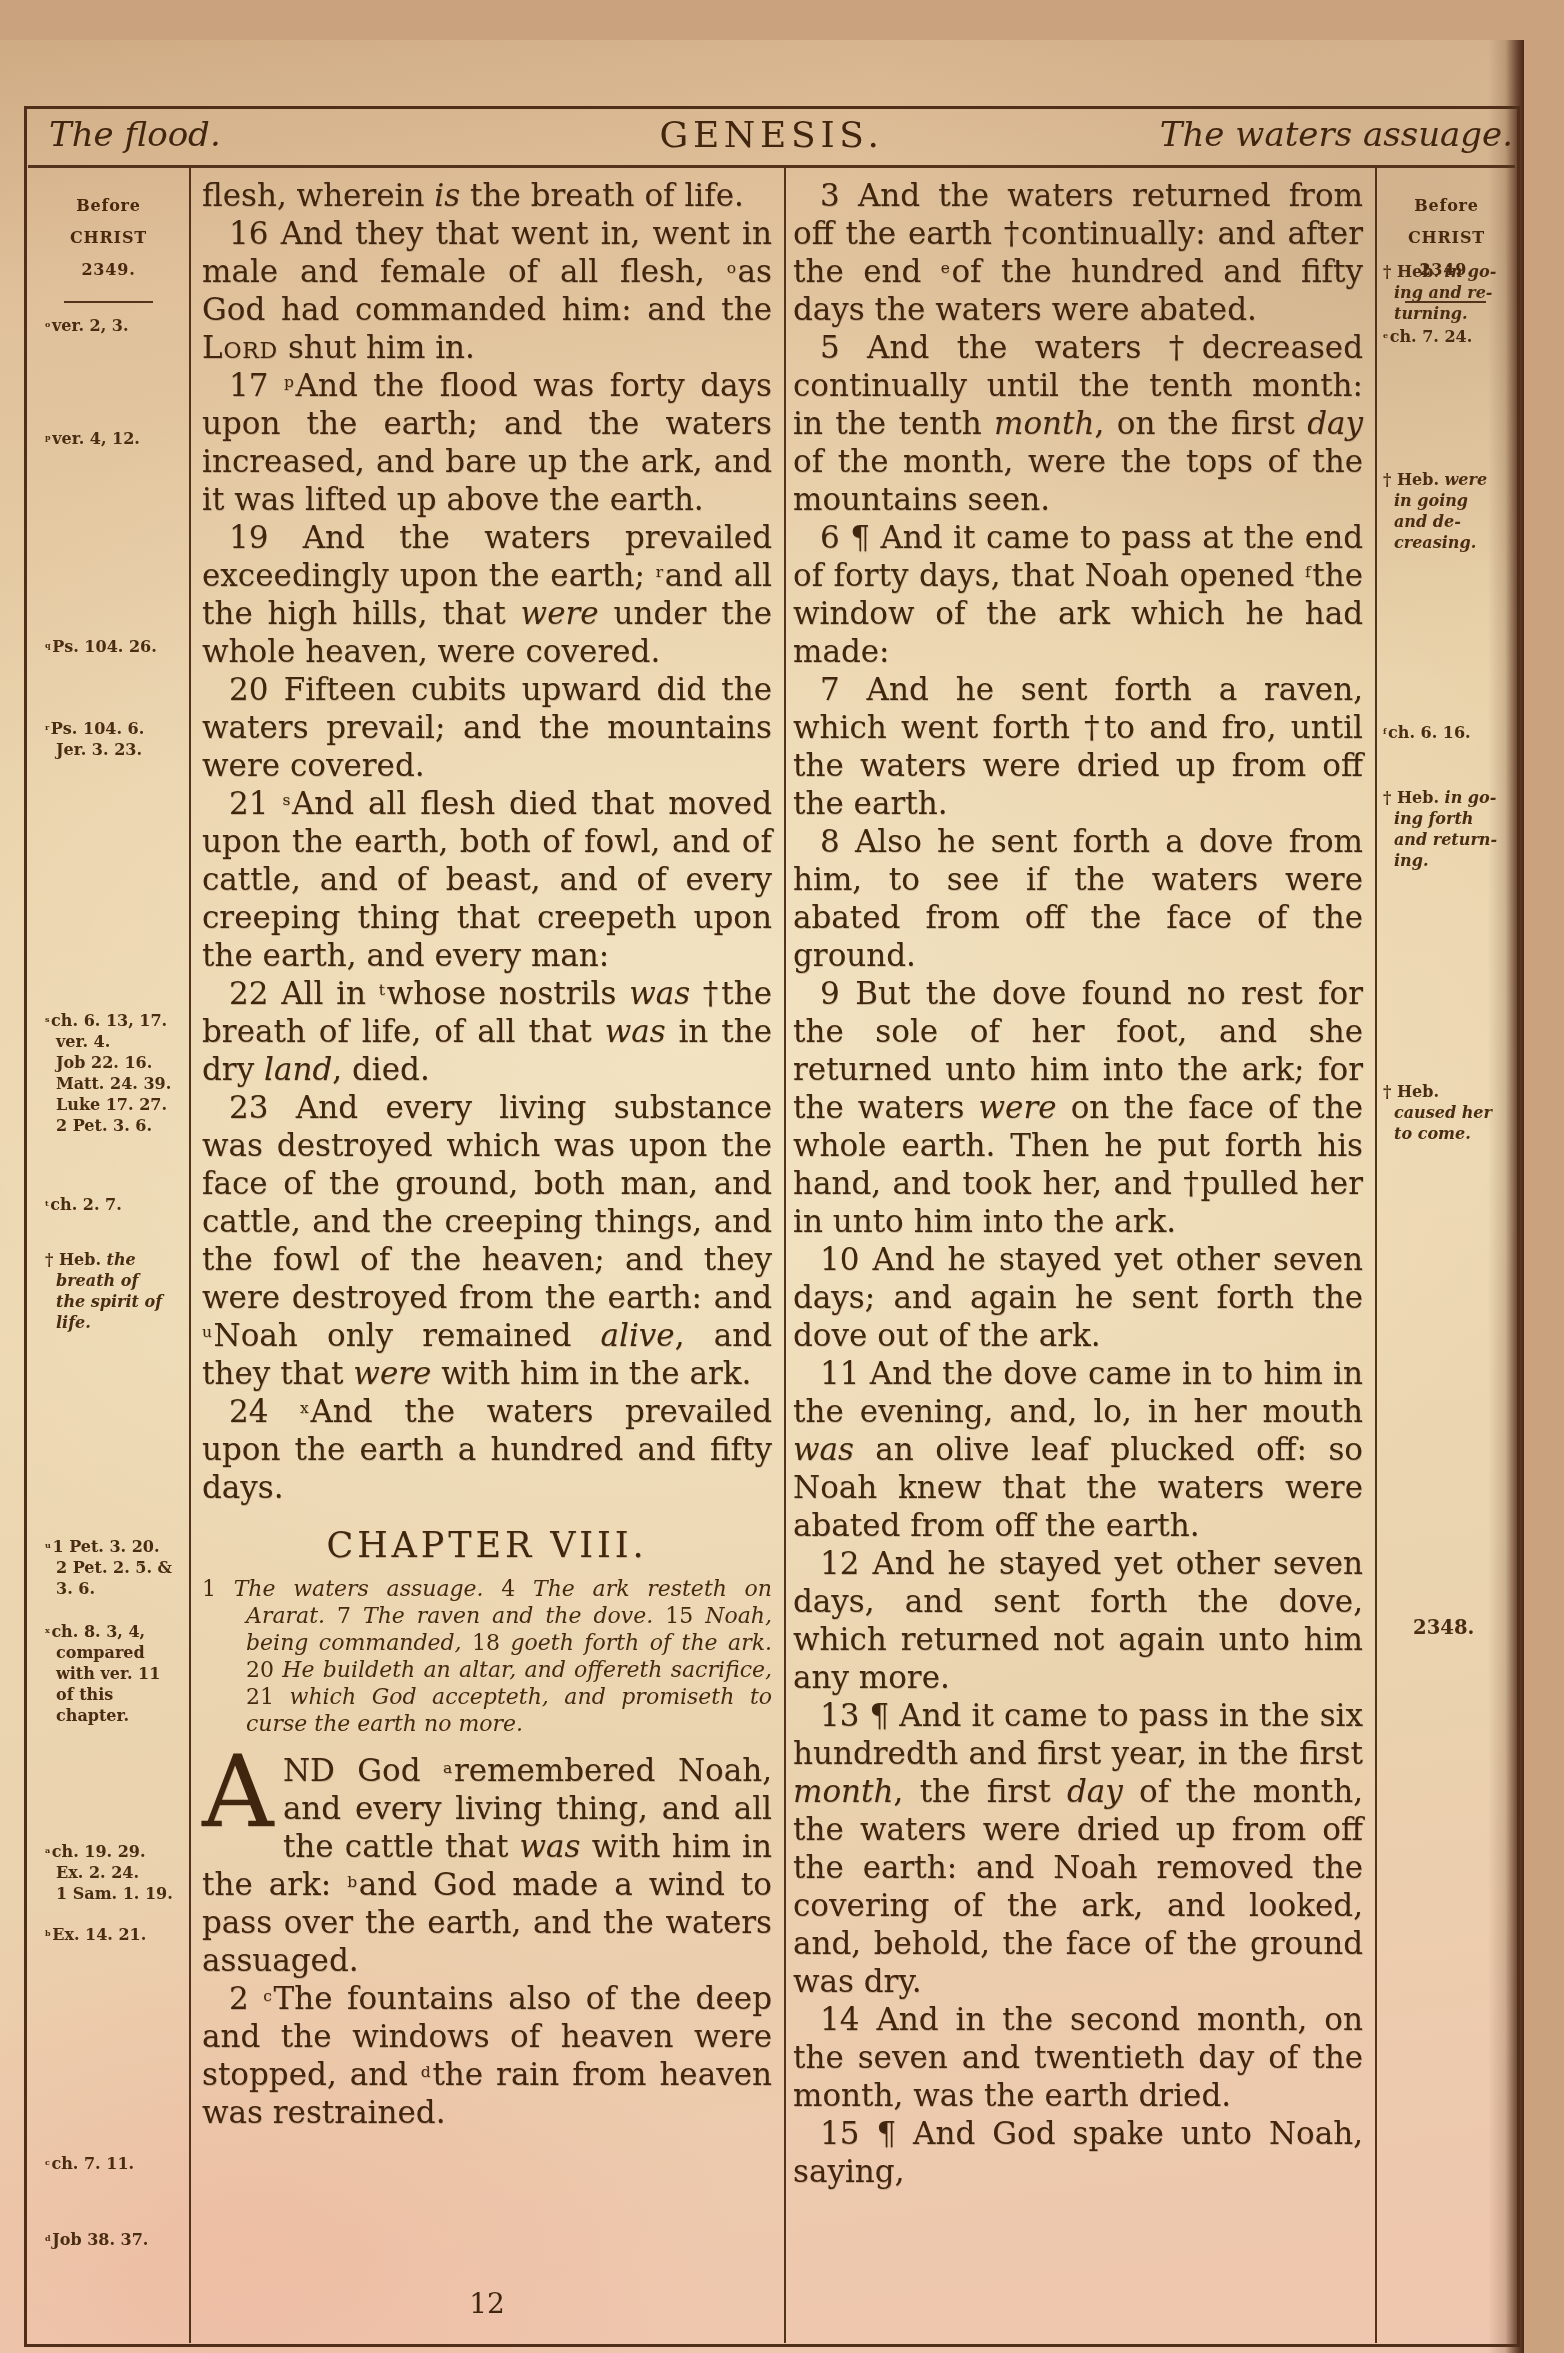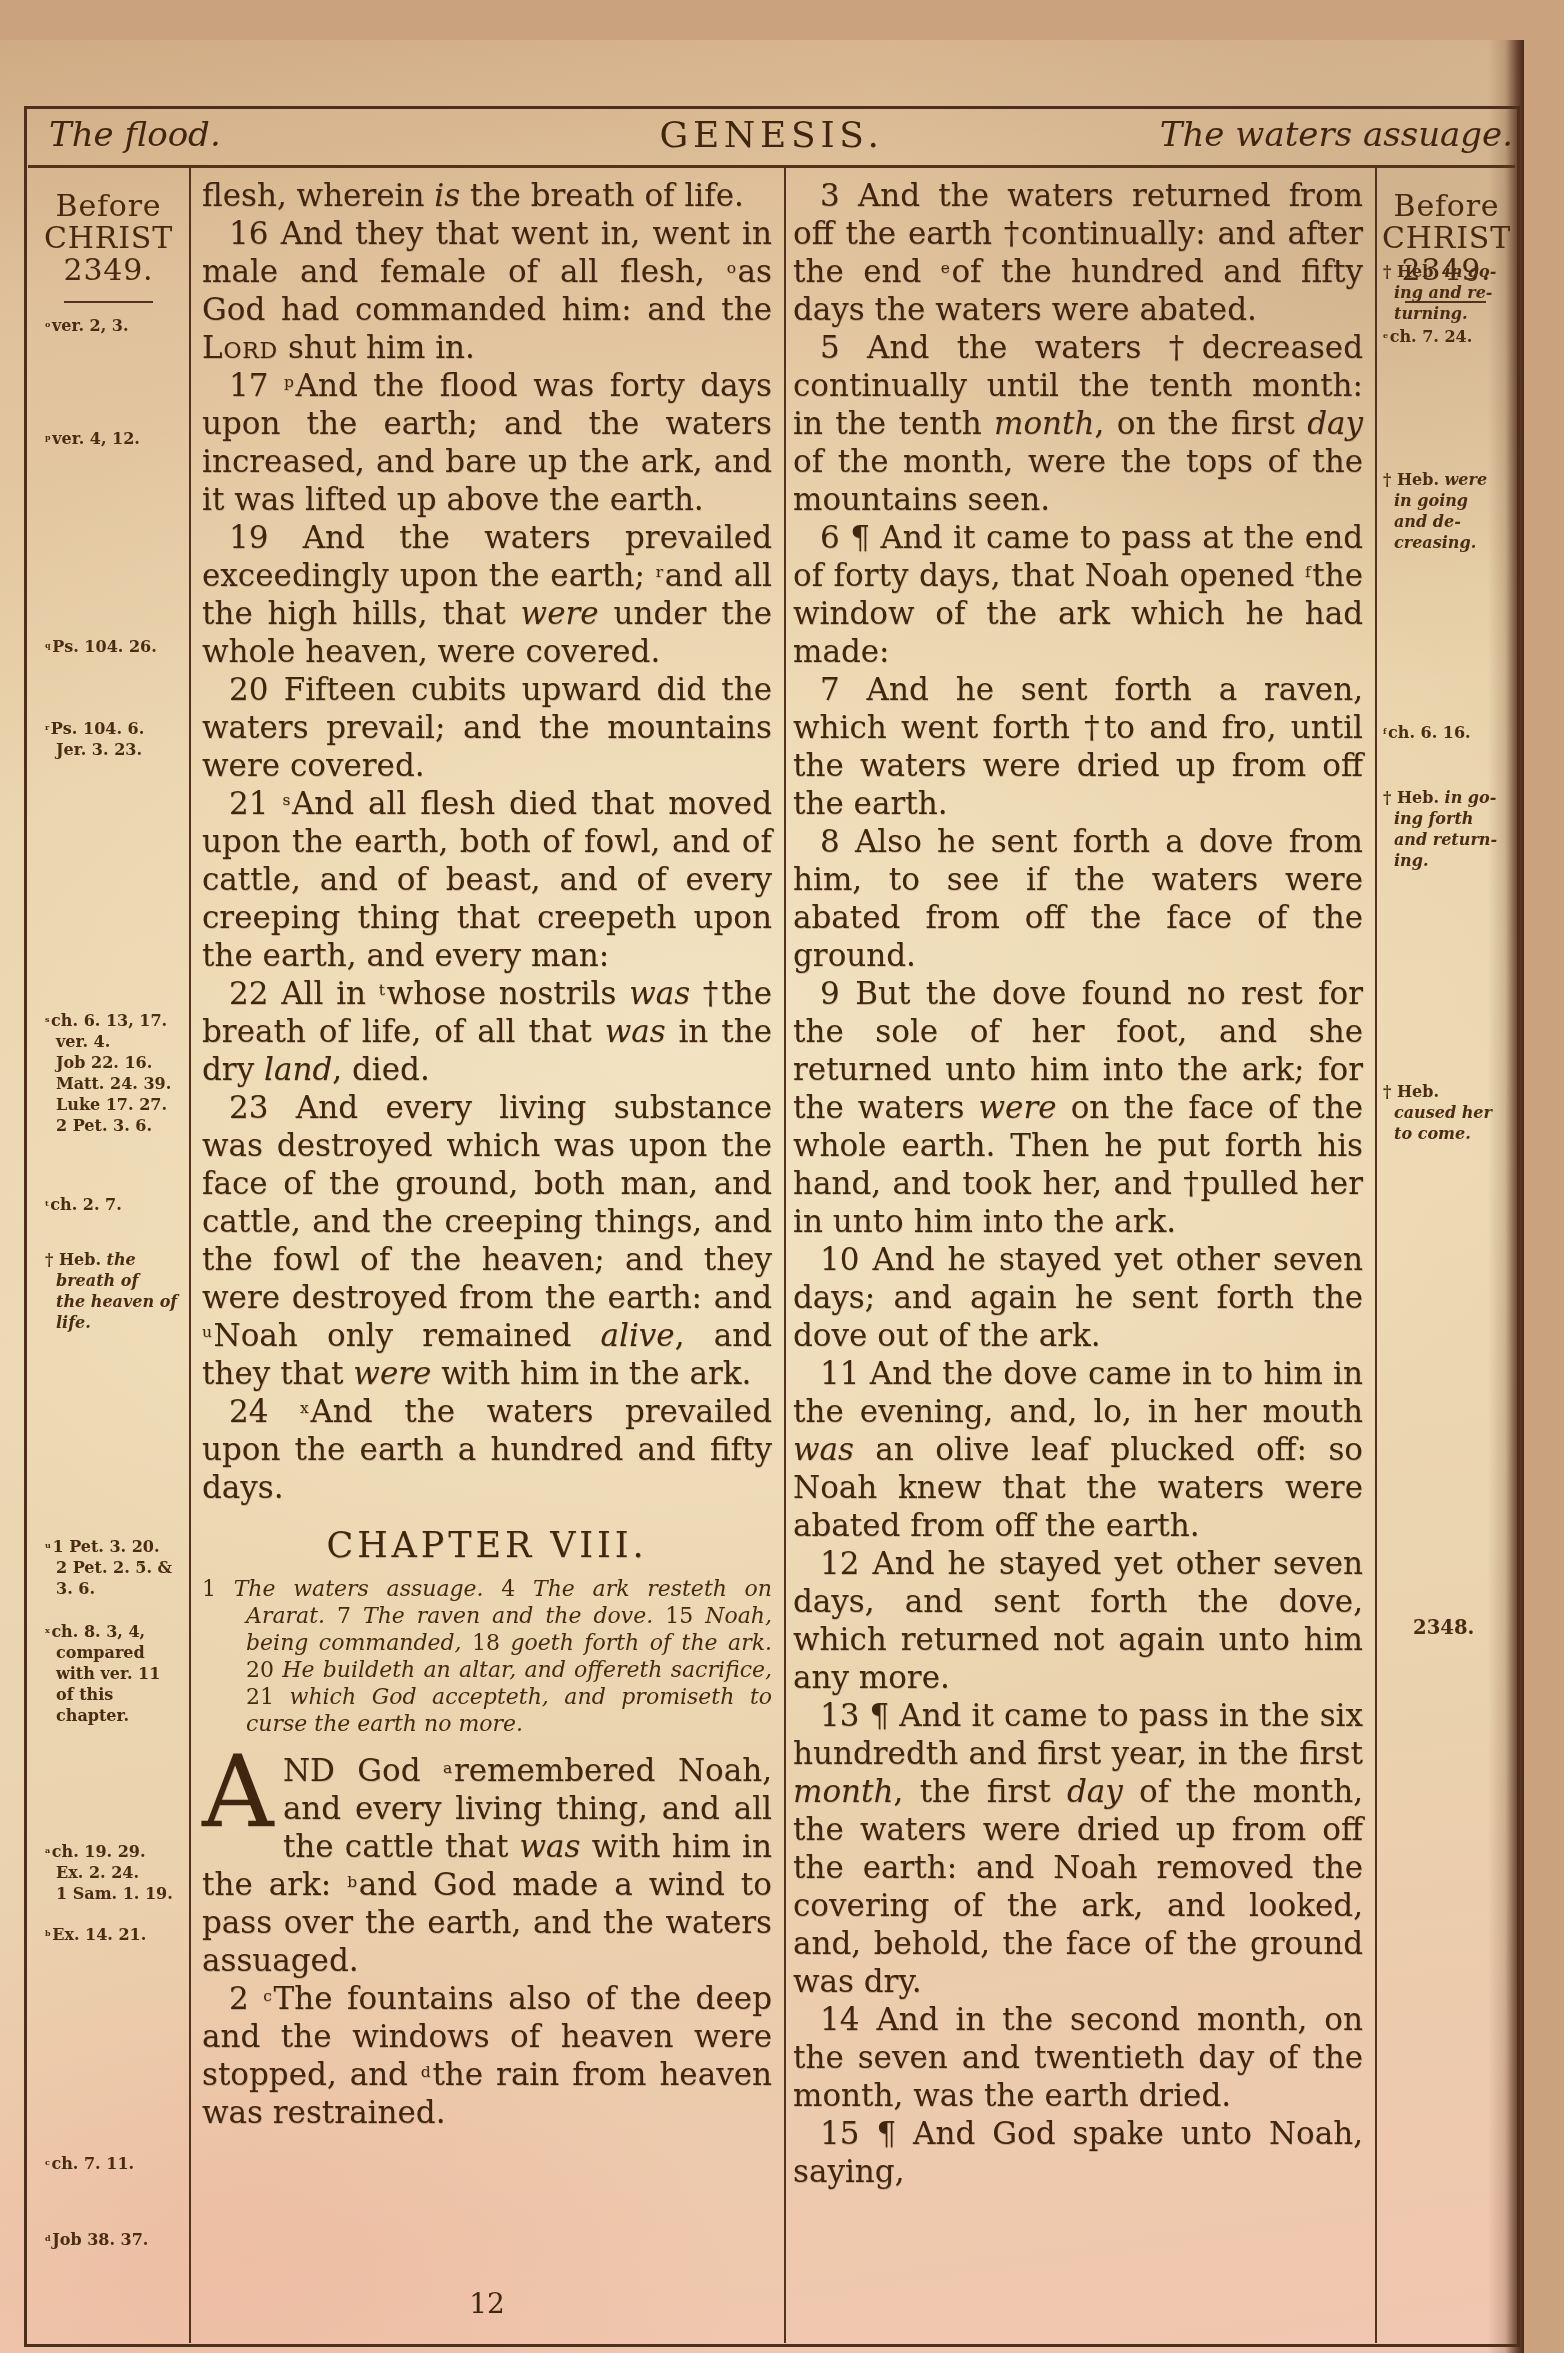--- a/index.html
+++ b/index.html
@@ -23,22 +23,22 @@
   #rule-right-margin{left:1375px;top:128px;width:2.3px;height:2175px;}
   .era-rule{position:absolute;height:2.3px;background:#54331d;}
   #era-rule-left{left:64px;top:261px;width:89px;}
   #era-rule-right{left:1405px;top:261px;width:81px;}
 
   .running-head{position:absolute;top:74px;white-space:nowrap;}
   #rh-left{left:49px;font-style:italic;font-size:34px;}
   #rh-center{left:28px;width:1487px;text-align:center;font-size:36px;letter-spacing:4.7px;}
   #rh-right{left:1017px;width:496px;text-align:right;font-style:italic;font-size:34px;}
 
-  .era{position:absolute;top:150px;text-align:center;font-weight:normal;
-       font-size:30px;line-height:32px;letter-spacing:0.8px;color:#48290f;}
+  .era{position:absolute;top:150px;text-align:center;font-weight:bold;
+       font-size:16px;line-height:32px;letter-spacing:0.8px;color:#48290f;}
   #era-left{left:31px;width:155px;}
   #era-right{left:1380px;width:133px;}
 
   .col{position:absolute;top:136px;font-size:31px;line-height:38px;text-align:justify;
        text-shadow:0.4px 0.6px 0.5px rgba(64,37,15,0.22);}
   #col-left{left:202px;width:570px;}
   #col-right{left:793px;width:570px;}
   .col p{margin:0;text-indent:27px;}
   .col p.cont{text-indent:0;}
   .col p.dc{text-indent:0;}
@@ -116,21 +116,21 @@
         <div class="note-line">Matt. 24. 39.</div>
         <div class="note-line">Luke 17. 27.</div>
         <div class="note-line">2 Pet. 3. 6.</div>
       </div>
       <div class="margin-note" style="top: 1154px;">
         <div class="note-line"><sup>t</sup>ch. 2. 7.</div>
       </div>
       <div class="margin-note" style="top: 1209px;">
         <div class="note-line">† Heb. <i>the</i></div>
         <div class="note-line"><i>breath of</i></div>
-        <div class="note-line"><i>the heaven of</i></div>
+        <div class="note-line"><i>the spirit of</i></div>
         <div class="note-line"><i>life.</i></div>
       </div>
       <div class="margin-note" style="top: 1496px;">
         <div class="note-line"><sup>u</sup>1 Pet. 3. 20.</div>
         <div class="note-line">2 Pet. 2. 5. &amp;</div>
         <div class="note-line">3. 6.</div>
       </div>
       <div class="margin-note" style="top: 1581px;">
         <div class="note-line"><sup>x</sup>ch. 8. 3, 4,</div>
         <div class="note-line">compared</div>

